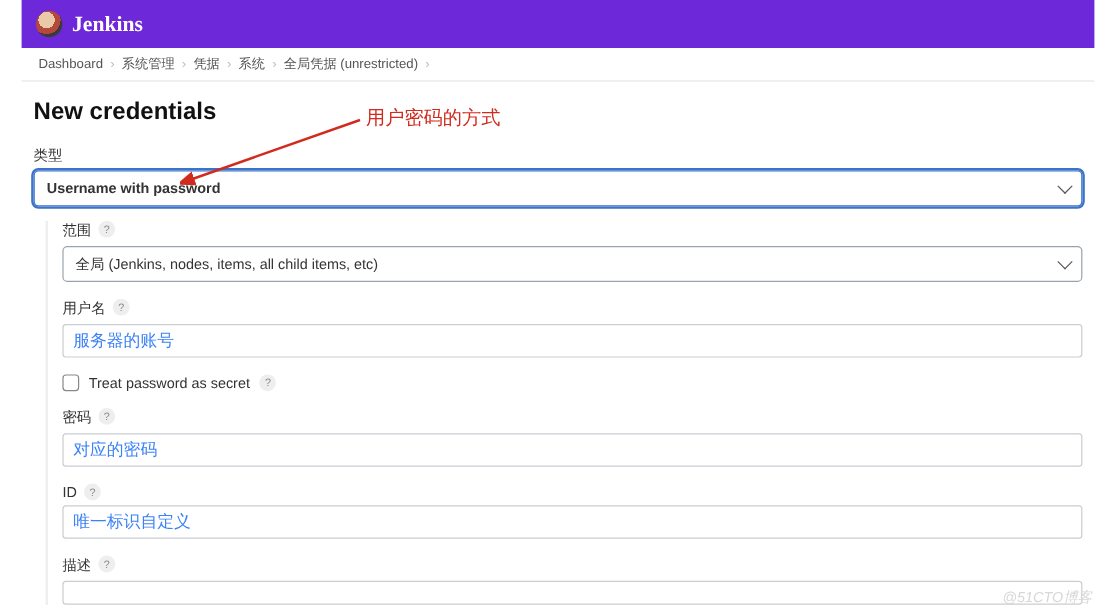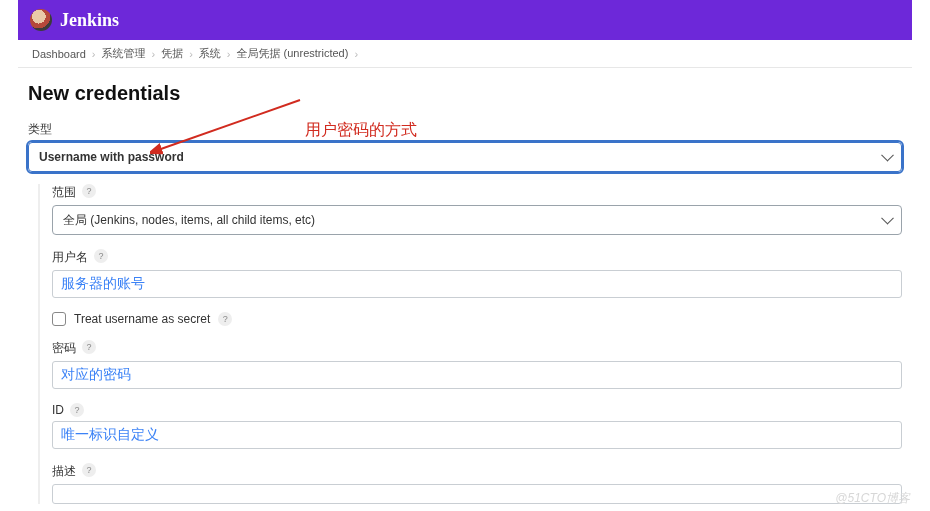--- a/index.html
+++ b/index.html
@@ -192,21 +192,21 @@
     <div class="field-block">
       <div class="label-row">
         <span>用户名</span>
         <span class="help-q">?</span>
       </div>
       <input class="txt red-text" value="服务器的账号" style="">
     </div>
 
     <div class="field-block chk-row">
       <span class="chk"></span>
-      <span>Treat username as secret</span>
+      <span>Treat password as secret</span>
       <span class="help-q">?</span>
     </div>
 
     <div class="field-block">
       <div class="label-row">
         <span>密码</span>
         <span class="help-q">?</span>
       </div>
       <input class="txt red-text" value="对应的密码" style="">
     </div>
@@ -223,21 +223,21 @@
       <div class="label-row">
         <span>描述</span>
         <span class="help-q">?</span>
       </div>
       <input class="txt" style="height: 20px;">
     </div>
 
   </div>
 </div>
 
-<div class="anno" style="left:305px; top:88px;margin-top:32px;">用户密码的方式</div>
+<div class="anno" style="left:305px; top:88px;">用户密码的方式</div>
 
 <svg class="arrow-svg" style="left:150px; top:98px;" width="160" height="60">
   <defs>
     <marker id="ah" markerWidth="10" markerHeight="10" refX="2" refY="3" orient="auto">
       <path d="M0,0 L0,6 L8,3 z" fill="#d12b1f"></path>
     </marker>
   </defs>
   <line x1="150" y1="2" x2="8" y2="52" stroke="#d12b1f" stroke-width="2" marker-end="url(#ah)"></line>
 </svg>
 

